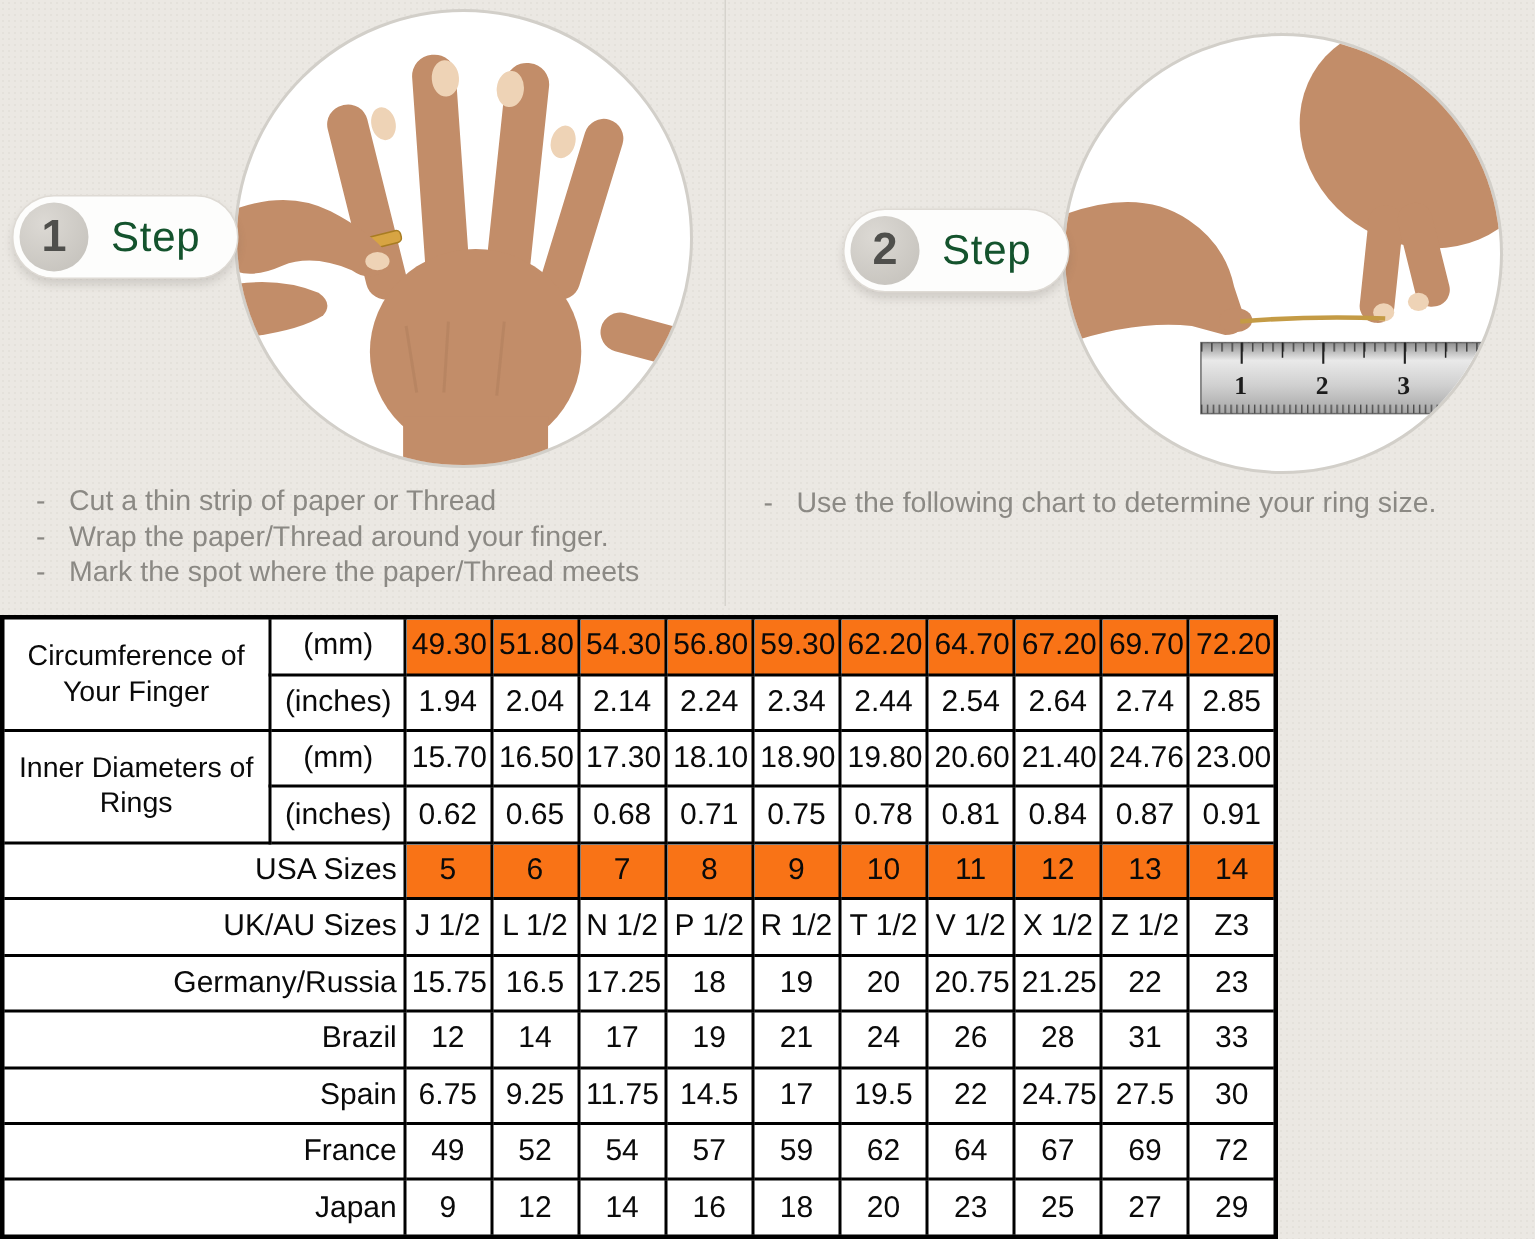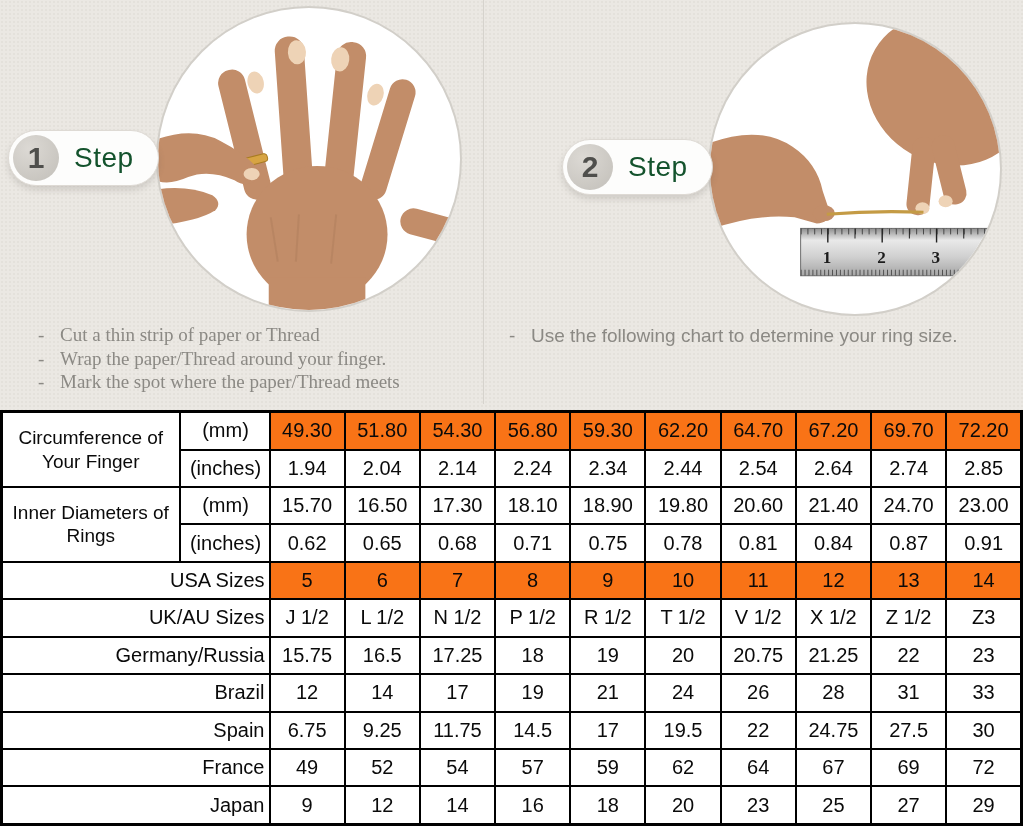--- a/index.html
+++ b/index.html
@@ -29,27 +29,27 @@
   .badge-1{left:8px;top:130px;}
   .badge-2{left:562px;top:139px;}
   .step-num{
     width:46px;height:46px;border-radius:50%;
     background:radial-gradient(circle at 35% 30%, #dcd9d4, #c2bfb9);
     color:#4f4f4c;font-size:30px;font-weight:bold;
     display:flex;align-items:center;justify-content:center;
   }
   .step-label{color:#14532d;font-size:28px;margin-left:15px;letter-spacing:0.5px;}
   .bullets{position:absolute;color:#8b8984;font-size:19px;line-height:23.5px;}
-  .bullets-1{left:34px;top:323px;font-family:Liberation Serif, serif;}
+  .bullets-1{left:20px;top:323px;}
   .bullets-2{left:505px;top:324px;}
   .bullet-line{white-space:nowrap;}
   .bullet-line .dash{display:inline-block;width:22px;padding-left:4px;}
   
   .size-table{
-    position:absolute;left:0;top:410px;width:1023px;height:416px;
+    position:absolute;left:0;top:410px;width:852px;height:416px;
     border-collapse:collapse;table-layout:fixed;background:#fff;
     border:3px solid #000;font-size:20px;color:#0a0a0a;
   }
   .size-table td{border:2px solid #000;padding:0 4px;vertical-align:middle;overflow:hidden;}
   .size-table .lbl-center{text-align:center;font-size:19px;line-height:1.25;}
   .size-table .lbl-left{text-align:right;padding-left:8px;}
   .size-table .unit{text-align:center;padding-left:6px;}
   .size-table .val{text-align:center;}
   .size-table .shaded{background:#f97316;}
   .c-label{width:178px;}
@@ -200,21 +200,21 @@
         <td class="lbl-center" rowspan="2">Inner Diameters of Rings</td>
         <td class="unit">(mm)</td>
         <td class="val">15.70</td>
         <td class="val">16.50</td>
         <td class="val">17.30</td>
         <td class="val">18.10</td>
         <td class="val">18.90</td>
         <td class="val">19.80</td>
         <td class="val">20.60</td>
         <td class="val">21.40</td>
-        <td class="val">24.70</td>
+        <td class="val">24.76</td>
         <td class="val">23.00</td>
       </tr>
       <tr>
         <td class="unit">(inches)</td>
         <td class="val">0.62</td>
         <td class="val">0.65</td>
         <td class="val">0.68</td>
         <td class="val">0.71</td>
         <td class="val">0.75</td>
         <td class="val">0.78</td>

